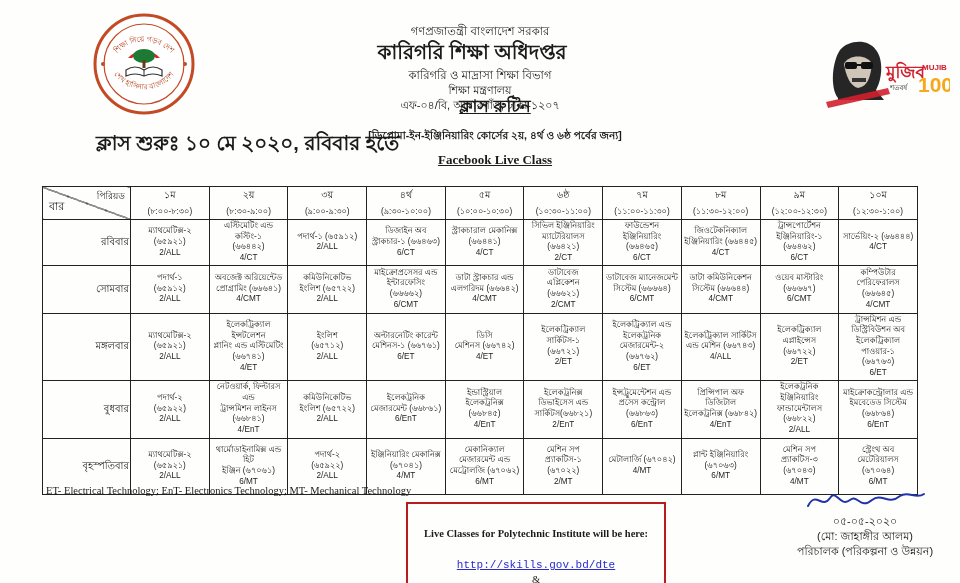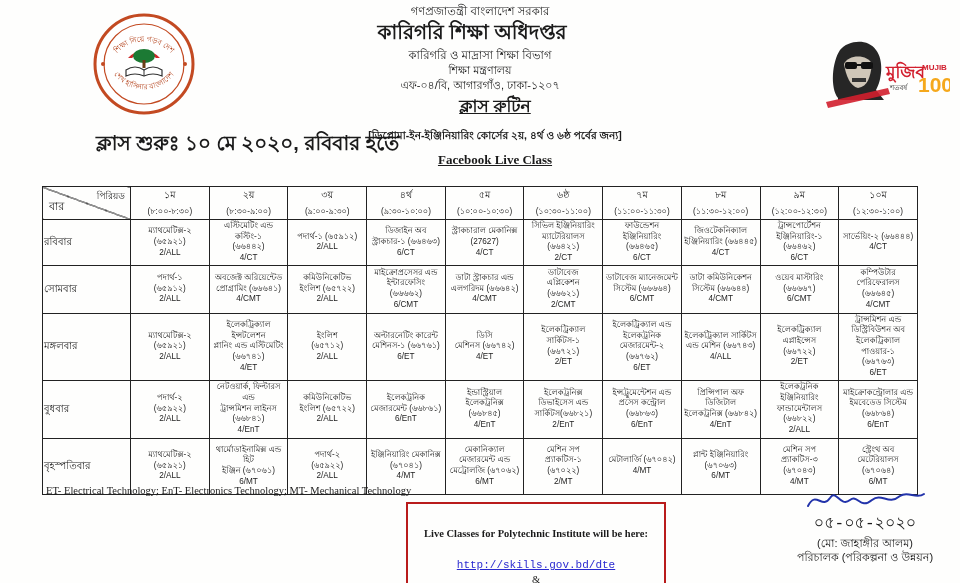--- a/index.html
+++ b/index.html
@@ -4,21 +4,21 @@
 <style>
   html,body { margin:0; padding:0; }
   body {
     width:960px; height:583px; background:#ffffff;
     font-family:"Liberation Sans","DejaVu Sans",sans-serif;
     color:#1b1b1b; -webkit-font-smoothing:antialiased;
   }
   .page { position:relative; width:960px; height:583px; background:#fefefd; overflow:hidden; }
 
   
-  .org { position:absolute; top:4px; left:0; width:100%; text-align:center; line-height:1.25; }
+  .org { position:absolute; top:24px; left:0; width:100%; text-align:center; line-height:1.25; }
   .org .l1 { font-size:11.5px; }
   .org .l2 { font-size:20px; font-weight:bold; margin:2px 16px 3px 0; }
   .org .l3 { font-size:11.5px; }
   .org .l4 { font-size:11px; margin-top:1px; }
   .org .l5 { font-size:11px; margin-top:1px; }
 
   .logo-left  { position:absolute; left:92px;  top:12px; }
   .logo-right { position:absolute; left:818px; top:28px; }
 
   
@@ -35,21 +35,21 @@
     border-collapse:collapse; table-layout:fixed;
   }
   .routine-table th, .routine-table td { border:1px solid #222; overflow:hidden; }
   .routine-table th { font-weight:normal; padding:1px 1px; }
   .pname { display:block; font-size:9.5px; }
   .ptime { display:block; font-size:8.2px; margin-top:2px; }
   td.cell {
     font-size:8.2px; line-height:1.3; text-align:center; vertical-align:middle;
     white-space:pre-line; padding:1px 2px;
   }
-  td.day { font-size:10px; text-align:left; vertical-align:middle; }
+  td.day { font-size:10px; text-align:right; vertical-align:middle; }
   tr.hdr  { height:32px;padding-left:34px; }
   tr.r0 { height:44px; } tr.r1 { height:48px; } tr.r2 { height:54px; }
   tr.r3 { height:58px; } tr.r4 { height:56px; }
 
   td.corner { position:relative; padding:0;
     background-image:linear-gradient(to bottom left, transparent 49.2%, #222 49.2%, #222 50.8%, transparent 50.8%);
   }
   .corner-top  { position:absolute; top:2px; right:5px; font-size:9px; }
   .corner-bot  { position:absolute; bottom:2px; left:6px; font-size:11px; }
 
@@ -58,21 +58,21 @@
     font-family:"Liberation Serif","DejaVu Serif",serif; font-size:10.5px; line-height:1.5; }
   .live-box { position:absolute; left:406px; top:502px; width:244px;
     border:2px solid #b91c1c; text-align:center; padding:24px 6px 8px 6px;
     font-family:"Liberation Serif","DejaVu Serif",serif; }
   .lb-title { font-size:10.5px; font-weight:bold; }
   .live-box a { display:block; color:#2a2ad0; font-size:11px; margin-top:20px; text-decoration:underline;font-family:Liberation Mono, monospace; }
   .lb-amp { font-size:10.5px; margin-top:3px; }
 
   .sign { position:absolute; left:772px; top:486px; width:186px; text-align:center; line-height:1.35; }
   .sig-scribble { display:block; margin:0 auto; }
-  .sig-date { font-size:16px;font-family:Liberation Mono, monospace; }
+  .sig-date { font-size:11px; }
   .sig-name { font-size:11px; }
   .sig-desig { font-size:11px; }
 </style>
 </head>
 <body>
 
 <div class="page">
 
   <div class="org">
     <div class="l1">গণপ্রজাতন্ত্রী বাংলাদেশ সরকার</div>
@@ -197,21 +197,21 @@
 2/ALL</td>
       <td class="cell">এস্টিমেটিং এন্ড কস্টিং-১
 (৬৬৪৪২)
 4/CT</td>
       <td class="cell">পদার্থ-১ (৬৫৯১২)
 2/ALL</td>
       <td class="cell">ডিজাইন অব
 স্ট্রাকচার-১ (৬৬৪৬৩)
 6/CT</td>
       <td class="cell">স্ট্রাকচারাল মেকানিক্স
-(27627)
+(৬৬৪৪১)
 4/CT</td>
       <td class="cell">সিভিল ইঞ্জিনিয়ারিং
 ম্যাটেরিয়ালস
 (৬৬৪২১)
 2/CT</td>
       <td class="cell">ফাউন্ডেশন ইঞ্জিনিয়ারিং
 (৬৬৪৬৫)
 6/CT</td>
       <td class="cell">জিওটেকনিক্যাল
 ইঞ্জিনিয়ারিং (৬৬৪৪৫)

